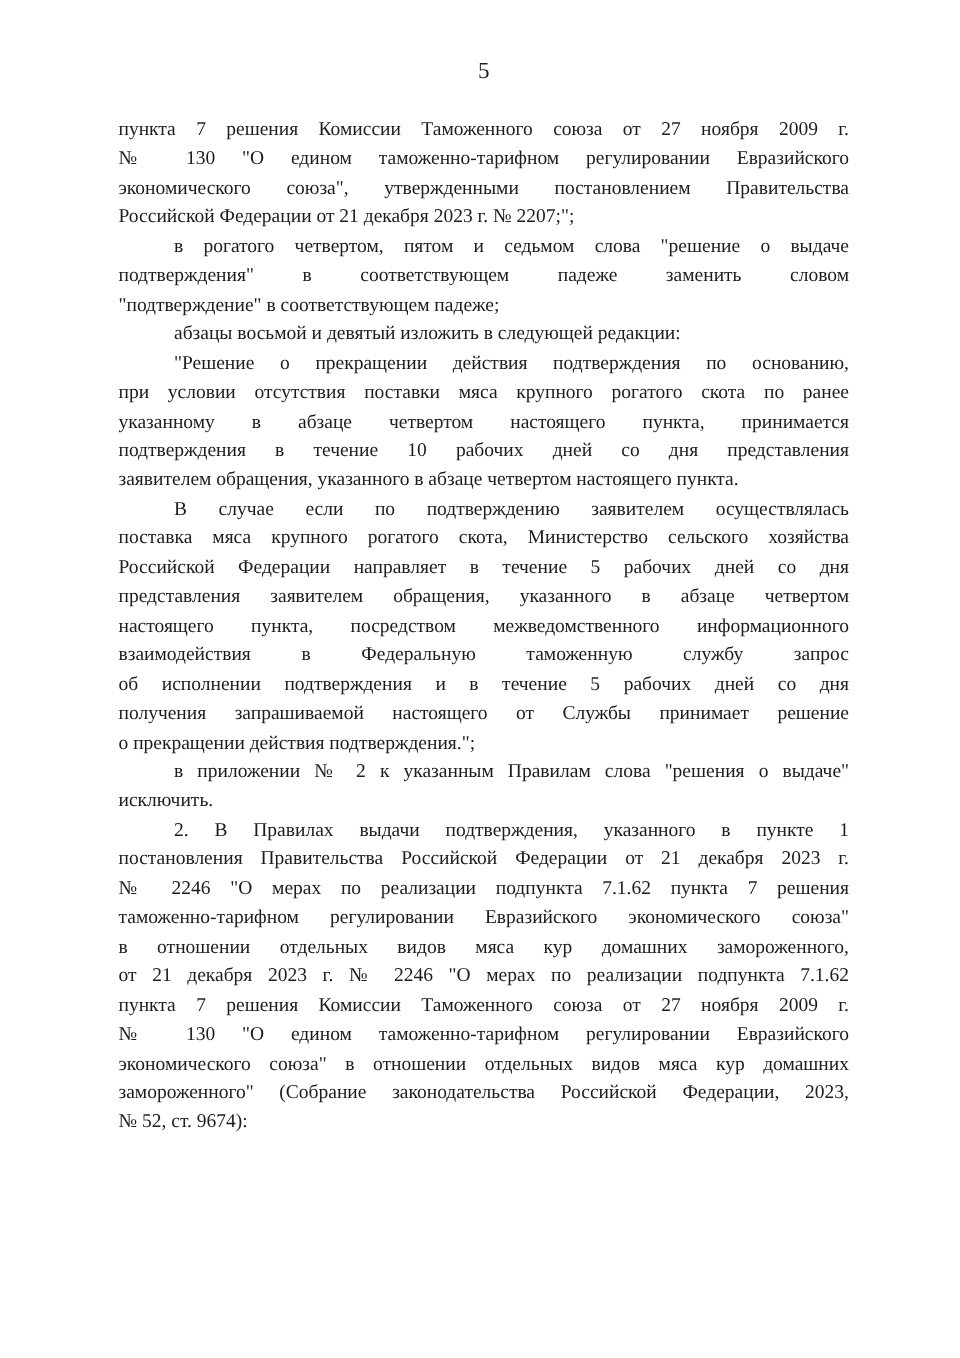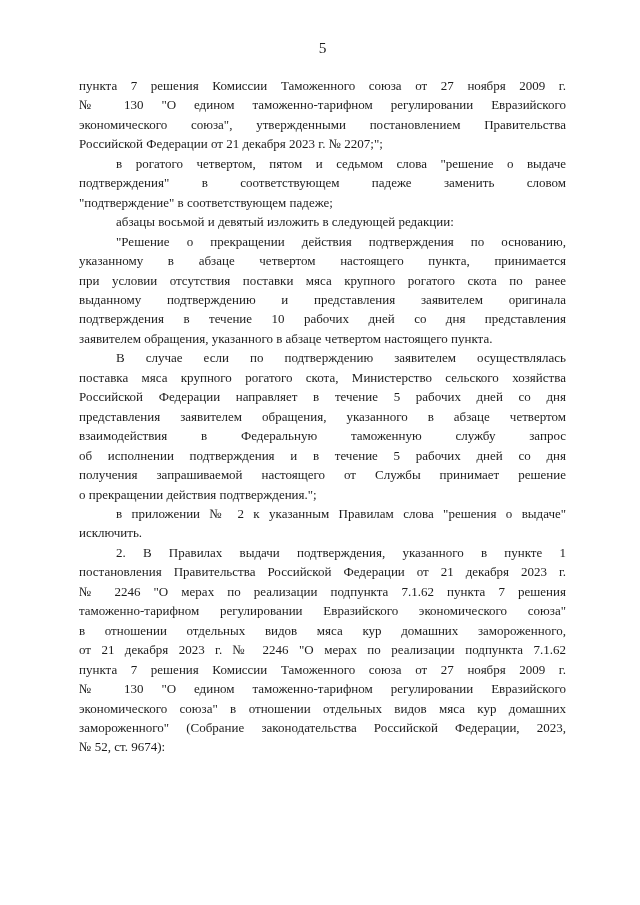--- a/index.html
+++ b/index.html
@@ -56,29 +56,29 @@
   <div class="body-text" id="body-text">
       <div class="line">пункта 7 решения Комиссии Таможенного союза от 27 ноября 2009 г.</div>
       <div class="line">№&nbsp;130 "О едином таможенно-тарифном регулировании Евразийского</div>
       <div class="line">экономического союза", утвержденными постановлением Правительства</div>
       <div class="line para-end">Российской Федерации от 21 декабря 2023 г. №&nbsp;2207;";</div>
       <div class="line indent">в рогатого четвертом, пятом и седьмом слова "решение о выдаче</div>
       <div class="line">подтверждения" в соответствующем падеже заменить словом</div>
       <div class="line para-end">"подтверждение" в соответствующем падеже;</div>
       <div class="line indent para-end">абзацы восьмой и девятый изложить в следующей редакции:</div>
       <div class="line indent">"Решение о прекращении действия подтверждения по основанию,</div>
+      <div class="line">при условии отсутствия поставки мяса крупного рогатого скота по ранее</div>
       <div class="line">указанному в абзаце четвертом настоящего пункта, принимается</div>
-      <div class="line">при условии отсутствия поставки мяса крупного рогатого скота по ранее</div>
-      <div class="line">выданному подтверждению и представления заявителем оригинала</div>
       <div class="line">подтверждения в течение 10 рабочих дней со дня представления</div>
       <div class="line para-end">заявителем обращения, указанного в абзаце четвертом настоящего пункта.</div>
       <div class="line indent">В случае если по подтверждению заявителем осуществлялась</div>
       <div class="line">поставка мяса крупного рогатого скота, Министерство сельского хозяйства</div>
       <div class="line">Российской Федерации направляет в течение 5 рабочих дней со дня</div>
       <div class="line">представления заявителем обращения, указанного в абзаце четвертом</div>
+      <div class="line">настоящего пункта, посредством межведомственного информационного</div>
       <div class="line">взаимодействия в Федеральную таможенную службу запрос</div>
       <div class="line">об исполнении подтверждения и в течение 5 рабочих дней со дня</div>
       <div class="line">получения запрашиваемой настоящего от Службы принимает решение</div>
       <div class="line para-end">о прекращении действия подтверждения.";</div>
       <div class="line indent">в приложении №&nbsp;2 к указанным Правилам слова "решения о выдаче"</div>
       <div class="line para-end">исключить.</div>
       <div class="line indent">2.&nbsp;В Правилах выдачи подтверждения, указанного в пункте&nbsp;1</div>
       <div class="line">постановления Правительства Российской Федерации от 21 декабря 2023 г.</div>
       <div class="line">№&nbsp;2246 "О мерах по реализации подпункта 7.1.62 пункта 7 решения</div>
       <div class="line">таможенно-тарифном регулировании Евразийского экономического союза"</div>

